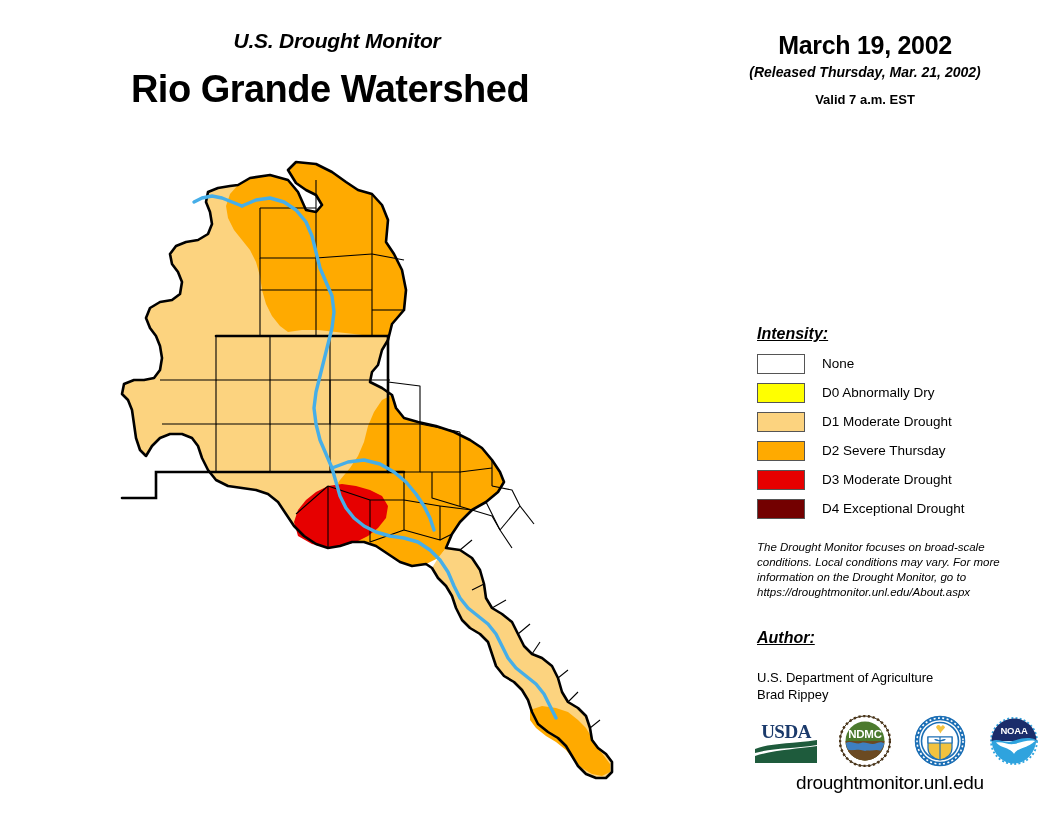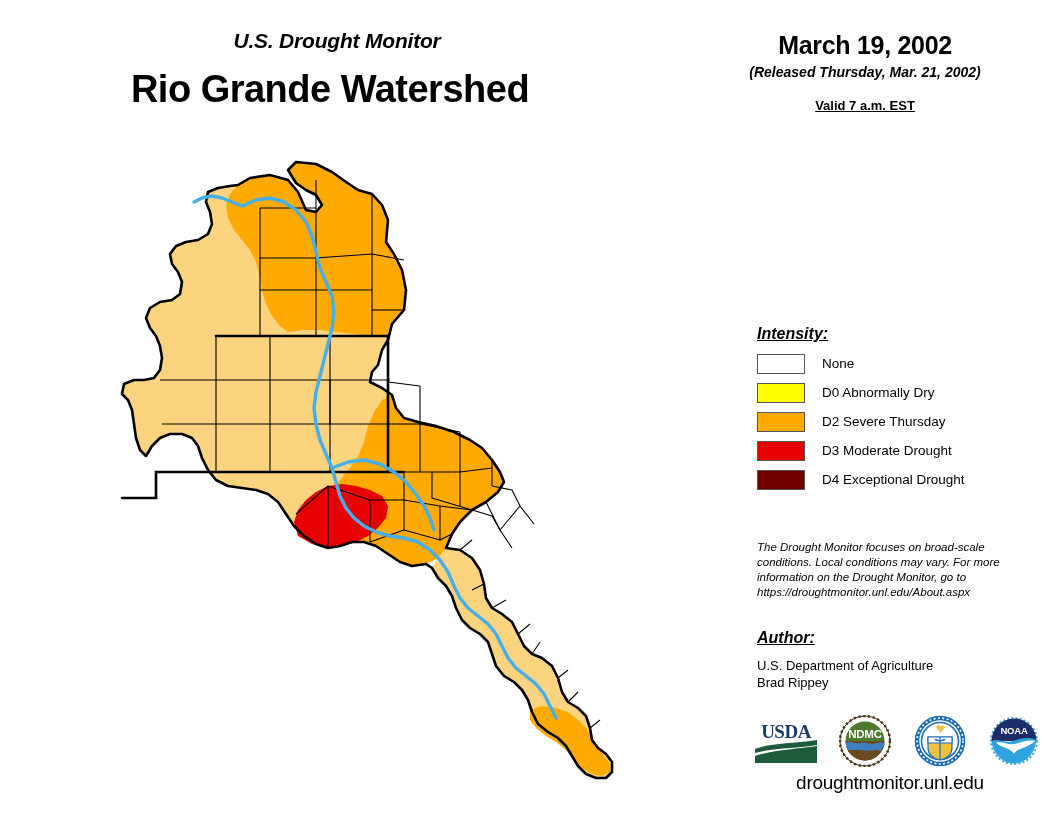--- a/index.html
+++ b/index.html
@@ -57,22 +57,21 @@
     font-size: 14px;
     font-weight: bold;
     font-style: italic;
     line-height: 20px;
     margin-top: 2px;
   }
   #date-valid {
     font-size: 13px;
     font-weight: bold;
     line-height: 18px;
-    margin-top: 15px;
-    text-decoration: underline;
+    margin-top: 9px;
   }
 
   
   #map-panel {
     position: absolute;
     left: 120px;
     top: 150px;
     width: 580px;
     height: 650px;
   }
@@ -130,21 +129,21 @@
     left: 757px;
     top: 628px;
     width: 290px;
   }
   #author-heading {
     font-size: 16px;
     font-weight: bold;
     font-style: italic;
     text-decoration: underline;
     line-height: 20px;
-    margin-bottom: 9px;
+    margin-bottom: 21px;
   }
   .author-line {
     font-size: 13px;
     line-height: 17px;
   }
 
   
   #logo-row {
     position: absolute;
     left: 755px;
@@ -366,20 +365,24 @@
   <div class="legend-row">
     <span class="legend-swatch" style="background:#FFFFFF"></span>
     <span class="legend-label">None</span>
   </div>
 
   <div class="legend-row">
     <span class="legend-swatch" style="background:#FFFF00"></span>
     <span class="legend-label">D0 Abnormally Dry</span>
   </div>
 
+  <div class="legend-row">
+    <span class="legend-swatch" style="background:#FCD37F"></span>
+    <span class="legend-label">D1 Moderate Drought</span>
+  </div>
 
   <div class="legend-row">
     <span class="legend-swatch" style="background:#FFAA00"></span>
     <span class="legend-label">D2 Severe Thursday</span>
   </div>
 
   <div class="legend-row">
     <span class="legend-swatch" style="background:#E60000"></span>
     <span class="legend-label">D3 Moderate Drought</span>
   </div>

